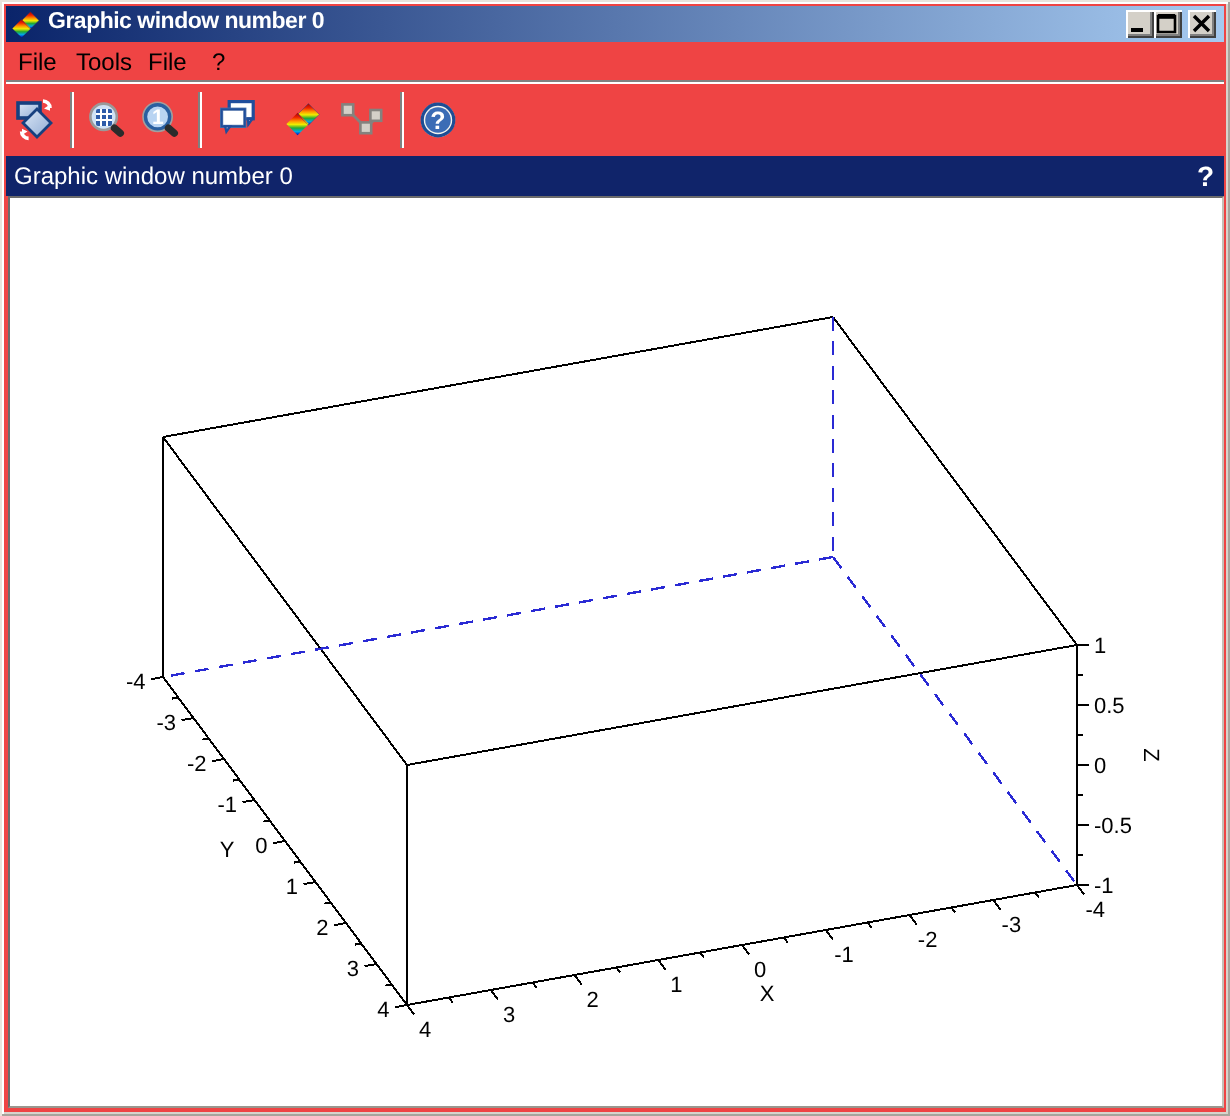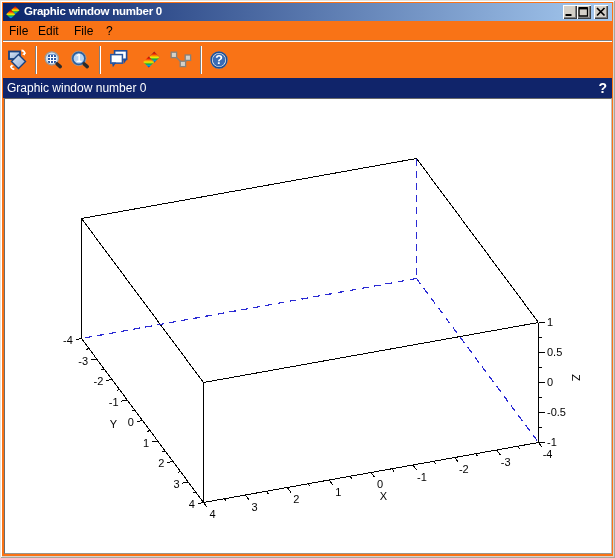--- a/index.html
+++ b/index.html
@@ -1,17 +1,17 @@
 <!DOCTYPE html>
 <html><head><meta charset="utf-8"><style>
 * { margin:0; padding:0; box-sizing:border-box; }
 html,body { width:615px; height:558px; overflow:hidden; }
 body { font-family:"Liberation Sans",sans-serif; background:#d4d0c8; position:relative; }
 .win { position:absolute; left:0; top:0; width:615px; height:558px;
-  background:#f97316;
+  background:#ef4444;
   box-shadow: inset 1px 1px 0 #e8e4dc, inset -1px -1px 0 #a8a49c, inset 2px 2px 0 #fff, inset -2px -2px 0 #d8d4cc; }
 .titlebar { position:absolute; left:3px; top:3px; right:3px; height:18px;
   background:linear-gradient(to right,#0a246a,#a6caf0); color:#fff; }
 .titlebar .ticon { position:absolute; left:3px; top:1.5px; line-height:0; }
 .titlebar .ttext { position:absolute; left:21px; top:2px; font-size:11.5px; font-weight:bold; letter-spacing:-0.25px; }
 .tbtn { position:absolute; top:1.5px; width:14px; height:14px; background:#d4d0c8; line-height:0;
   box-shadow: inset 1px 1px 0 #ffffff, inset -1px -1px 0 #404040, inset -2px -2px 0 #808080; }
 .menubar { position:absolute; left:3px; top:21px; right:3px; height:19px; font-size:12px; color:#000; }
 .menubar span { position:absolute; top:3px; }
 .mdiv { position:absolute; left:3px; right:3px; top:40px; height:2px;
@@ -52,21 +52,21 @@
     <div class="tbtn" style="right:21px;"><svg width="14" height="14" viewBox="0 0 14 14">
           <path d="M2 3 h8.5 v8 h-8.5 Z" fill="none" stroke="#000" stroke-width="1.3"></path>
           <path d="M2 3.2 h8.5" stroke="#000" stroke-width="2.4"></path>
         </svg></div>
     <div class="tbtn" style="right:4px;"><svg width="14" height="14" viewBox="0 0 14 14">
           <path d="M3 3 L10.5 10.5 M10.5 3 L3 10.5" stroke="#000" stroke-width="1.7"></path>
         </svg></div>
   </div>
   <div class="menubar">
     <span style="left:6px;">File</span>
-    <span style="left:35px;">Edit</span>
+    <span style="left:35px;">Tools</span>
     <span style="left:71px;">File</span>
     <span style="left:103px;">?</span>
   </div>
   <div class="mdiv"></div>
   <div class="toolbar">
       <span style="position:absolute;left:3px;top:6px;line-height:0;"><svg width="24" height="24" viewBox="0 0 24 24">
           <defs>
             <linearGradient id="bgl" x1="0" y1="0" x2="1" y2="1">
               <stop offset="0" stop-color="#dce8f6"></stop>
               <stop offset="1" stop-color="#8fabd4"></stop>

